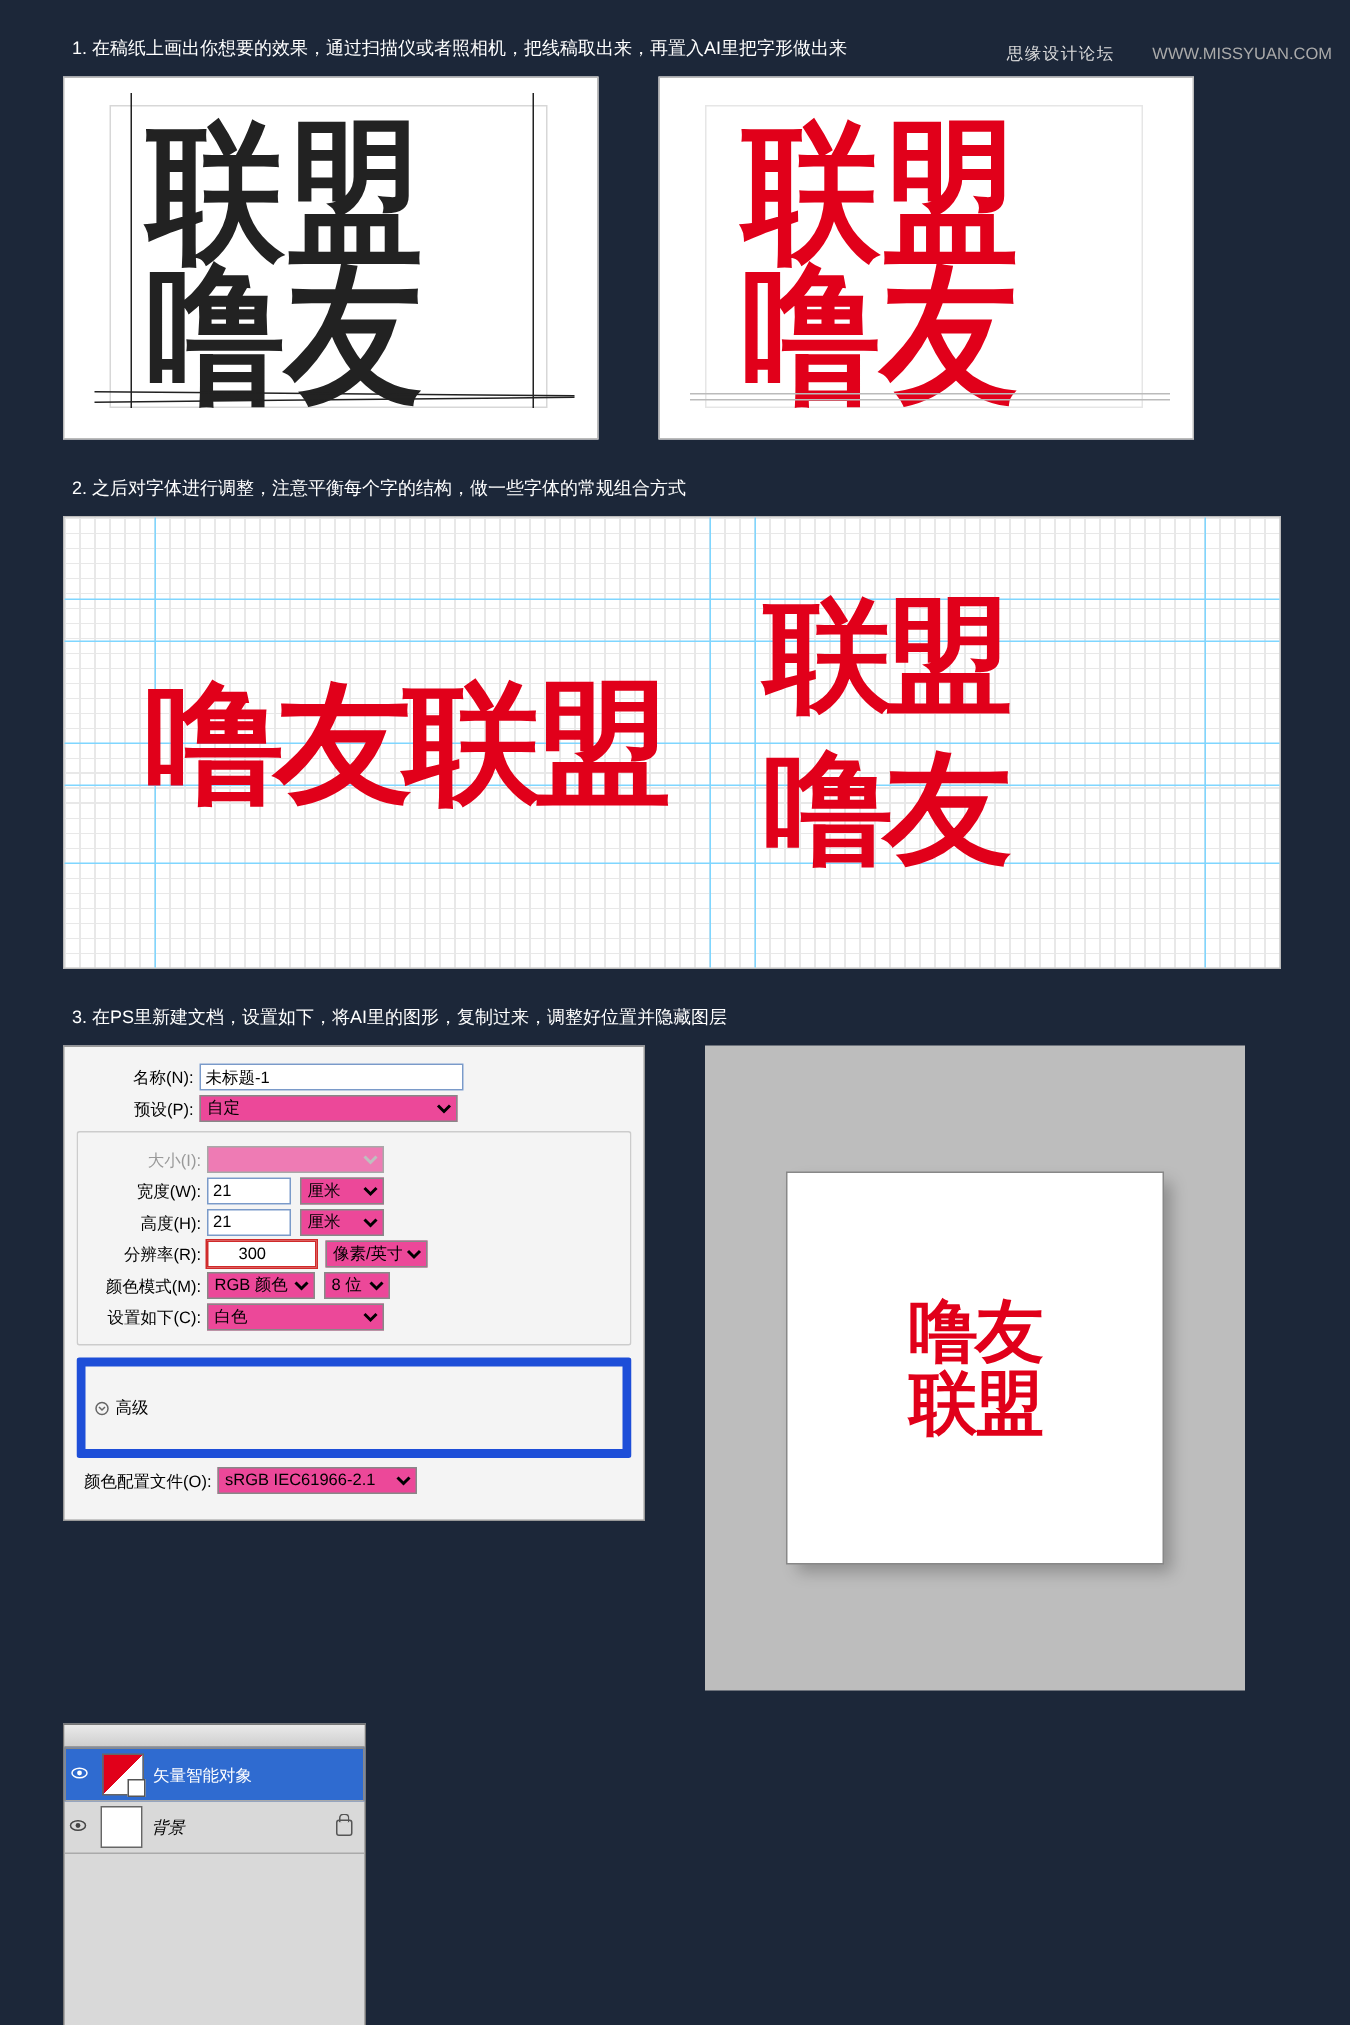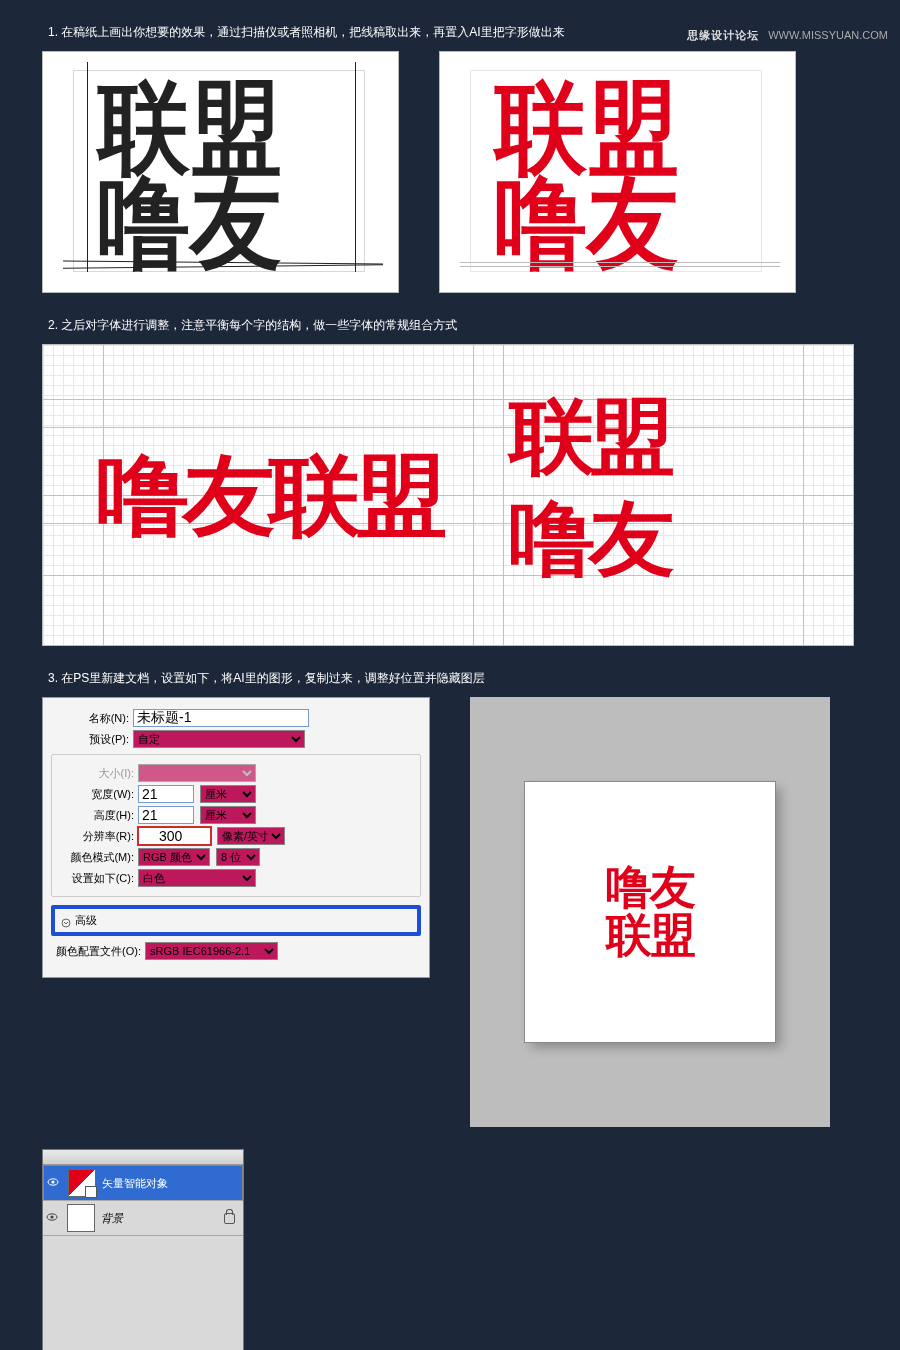--- a/index.html
+++ b/index.html
@@ -1,46 +1,46 @@
 <!DOCTYPE html>
 <html><head>
 <meta charset="utf-8">
 <style>
   body{margin:0;background:#1c2739;font-family:"Microsoft YaHei",Arial,sans-serif;font-size:12px;color:#fff}
   .page{width:900px;margin:0 auto;position:relative;padding-bottom:60px}
   .hdr{position:absolute;top:4px;right:12px;color:#aaa;font-size:11px}
-  .hdr b{color:#ddd;font-weight:700;letter-spacing:1px;margin-right:6px}
+  .hdr b{color:#ddd;font-weight:400;letter-spacing:1px;margin-right:22px}
   .step{margin:24px 0 10px 48px;color:#fff;font-size:12px}
   
   .row2{display:flex;gap:40px;margin-left:42px}
   .sketch{width:355px;height:240px;background:#fff;border:1px solid #bbb;position:relative;overflow:hidden}
   
   .stroke{position:absolute;background:#222}
   .box{position:absolute;border:1px solid #ccc}
   
   .grid{margin-left:42px;width:810px;height:300px;background:#fff;border:1px solid #bbb;position:relative;
         background-image:
           repeating-linear-gradient(#e8e8e8 0 1px,transparent 1px 10px),
           repeating-linear-gradient(90deg,#e8e8e8 0 1px,transparent 1px 10px);}
   .guideH{position:absolute;left:0;right:0;height:1px;background:#7fd6ff}
   .guideV{position:absolute;top:0;bottom:0;width:1px;background:#7fd6ff}
   .redtxt{font-family:"SimHei","Microsoft YaHei";font-weight:900;color:#e1001a;position:absolute;letter-spacing:-6px;transform:scaleX(1.05)}
   
   .psrow{display:flex;gap:40px;margin-left:42px;align-items:flex-start}
   .dlg{width:370px;background:#f4f4f4;border:1px solid #999;color:#000;font-size:11px;padding:8px 8px 14px}
   .dlg .lbl{display:inline-block;text-align:right;width:78px;margin-right:4px}
   .dlg .row{display:flex;align-items:center;margin:3px 0}
-  .dlg input.t{height:16px;border:1px solid #7a9ac9;font-size:14px;padding:0 3px}
-  .dlg select,.sel{height:18px;border:1px solid #888;background:#be185d;font-size:11px}
+  .dlg input.t{height:16px;border:1px solid #7a9ac9;font-size:11px;padding:0 3px}
+  .dlg select,.sel{height:18px;border:1px solid #888;background:#ec4899;font-size:11px}
   .dlg .btncol{float:right;width:90px}
   .dlg .btn{display:block;width:84px;height:18px;border:1px solid #888;border-radius:3px;
             background:linear-gradient(#fefefe,#e8eef7);text-align:center;font-size:11px;line-height:17px;color:#000;margin-bottom:4px}
   .dlg .btn.def{border:1px solid #3a6bd8;box-shadow:0 0 0 1px #9cc0ff inset}
   .dlg .sec{border:1px solid #ccc;border-radius:2px;padding:6px 6px 6px 4px;margin-top:6px;position:relative}
-  .dlg .adv{border:4px solid #1d4ed8;border-radius:2px;padding:4px 6px;margin-top:8px;display:flex;align-items:flex-end}
+  .dlg .adv{border:6px solid #1d4ed8;border-radius:2px;padding:20px 6px;margin-top:8px;display:flex;align-items:center}
   .dlg .chev{display:inline-block;width:10px;height:10px;margin-right:4px}
   .dlg .imgsize{text-align:center;margin-top:24px;font-size:11px}
   .inW{width:48px}.inN{width:116px}
   
   .prev{width:360px;height:430px;background:#bdbdbd;display:flex;align-items:center;justify-content:center}
   .doc{width:250px;height:260px;background:#fff;box-shadow:0 0 0 1px #888,6px 6px 10px rgba(0,0,0,.25);display:flex;align-items:center;justify-content:center;flex-direction:column}
   .doc .t{font-family:"SimHei";font-weight:900;color:#e1001a;font-size:46px;line-height:1.05;letter-spacing:-2px}
   
   .layers{margin:22px 0 0 42px;width:200px;border:1px solid #777;background:#d9d9d9;color:#000}
   .layers .hd{height:14px;background:linear-gradient(#eaeaea,#cfcfcf);border-bottom:1px solid #999}

